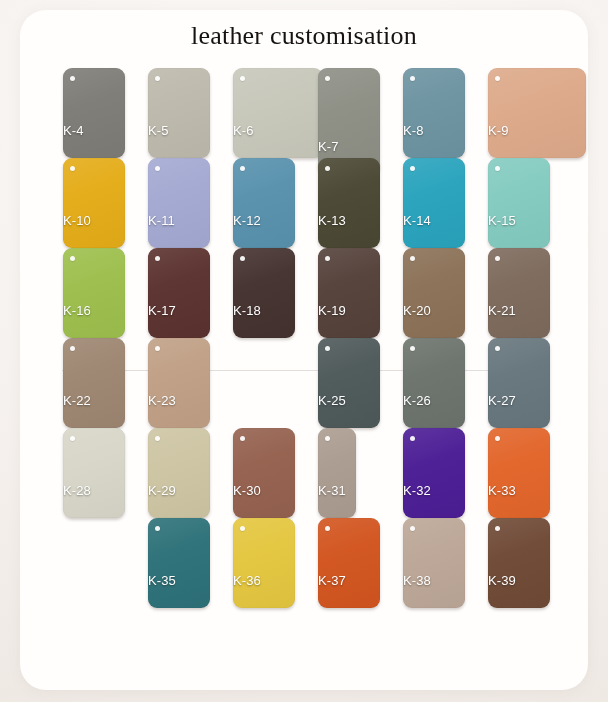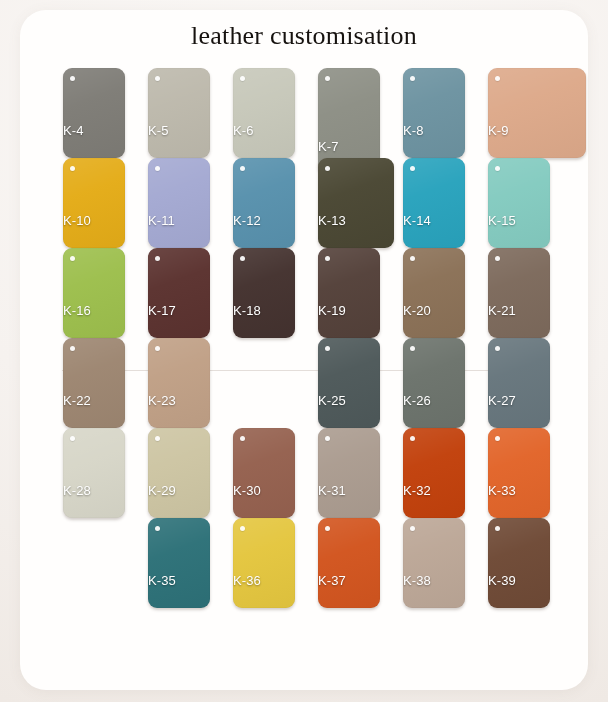--- a/index.html
+++ b/index.html
@@ -129,21 +129,21 @@
 
 <div class="grid" id="swatch-grid">
     <div class="swatch" style="left: 63px; top: 68px; width: 62px; height: 90px; background: rgb(126, 124, 118);">
       <span class="hole"></span>
       <span class="swatch-label">K-4</span>
     </div>
     <div class="swatch" style="left: 148px; top: 68px; width: 62px; height: 90px; background: rgb(189, 185, 172);">
       <span class="hole"></span>
       <span class="swatch-label">K-5</span>
     </div>
-    <div class="swatch" style="left: 233px; top: 68px; width: 62px; height: 90px; background: rgb(199, 200, 186);">
+    <div class="swatch" style="left: 233px; top: 68px; width: 62px; height: 90px; background: rgb(199, 200, 186); padding-left: 28px;">
       <span class="hole"></span>
       <span class="swatch-label">K-6</span>
     </div>
     <div class="swatch" style="left: 318px; top: 68px; width: 62px; height: 106px; background: rgb(141, 143, 133);">
       <span class="hole"></span>
       <span class="swatch-label">K-7</span>
     </div>
     <div class="swatch" style="left: 403px; top: 68px; width: 62px; height: 90px; background: rgb(109, 147, 161);">
       <span class="hole"></span>
       <span class="swatch-label">K-8</span>
@@ -157,21 +157,21 @@
       <span class="swatch-label">K-10</span>
     </div>
     <div class="swatch" style="left: 148px; top: 158px; width: 62px; height: 90px; background: rgb(164, 169, 210);">
       <span class="hole"></span>
       <span class="swatch-label">K-11</span>
     </div>
     <div class="swatch" style="left: 233px; top: 158px; width: 62px; height: 90px; background: rgb(88, 145, 173);">
       <span class="hole"></span>
       <span class="swatch-label">K-12</span>
     </div>
-    <div class="swatch" style="left: 318px; top: 158px; width: 62px; height: 90px; background: rgb(74, 71, 51); padding-left: 14px;">
+    <div class="swatch" style="left: 318px; top: 158px; width: 62px; height: 90px; background: rgb(74, 71, 51);">
       <span class="hole"></span>
       <span class="swatch-label">K-13</span>
     </div>
     <div class="swatch" style="left: 403px; top: 158px; width: 62px; height: 90px; background: rgb(41, 163, 189);">
       <span class="hole"></span>
       <span class="swatch-label">K-14</span>
     </div>
     <div class="swatch" style="left: 488px; top: 158px; width: 62px; height: 90px; background: rgb(132, 203, 192);">
       <span class="hole"></span>
       <span class="swatch-label">K-15</span>
@@ -225,25 +225,25 @@
       <span class="swatch-label">K-28</span>
     </div>
     <div class="swatch" style="left: 148px; top: 428px; width: 62px; height: 90px; background: rgb(205, 197, 163);">
       <span class="hole"></span>
       <span class="swatch-label">K-29</span>
     </div>
     <div class="swatch" style="left: 233px; top: 428px; width: 62px; height: 90px; background: rgb(149, 97, 79);">
       <span class="hole"></span>
       <span class="swatch-label">K-30</span>
     </div>
-    <div class="swatch" style="left: 318px; top: 428px; width: 62px; height: 90px; background: rgb(171, 156, 144);">
+    <div class="swatch" style="left: 318px; top: 428px; width: 38px; height: 90px; background: rgb(171, 156, 144);">
       <span class="hole"></span>
       <span class="swatch-label">K-31</span>
     </div>
-    <div class="swatch" style="left: 403px; top: 428px; width: 62px; height: 90px; background: #c2410c;">
+    <div class="swatch" style="left: 403px; top: 428px; width: 62px; height: 90px; background: #4c1d95;">
       <span class="hole"></span>
       <span class="swatch-label">K-32</span>
     </div>
     <div class="swatch" style="left: 488px; top: 428px; width: 62px; height: 90px; background: rgb(226, 101, 42);">
       <span class="hole"></span>
       <span class="swatch-label">K-33</span>
     </div>
     <div class="swatch" style="left: 148px; top: 518px; width: 62px; height: 90px; background: rgb(45, 113, 120);">
       <span class="hole"></span>
       <span class="swatch-label">K-35</span>

